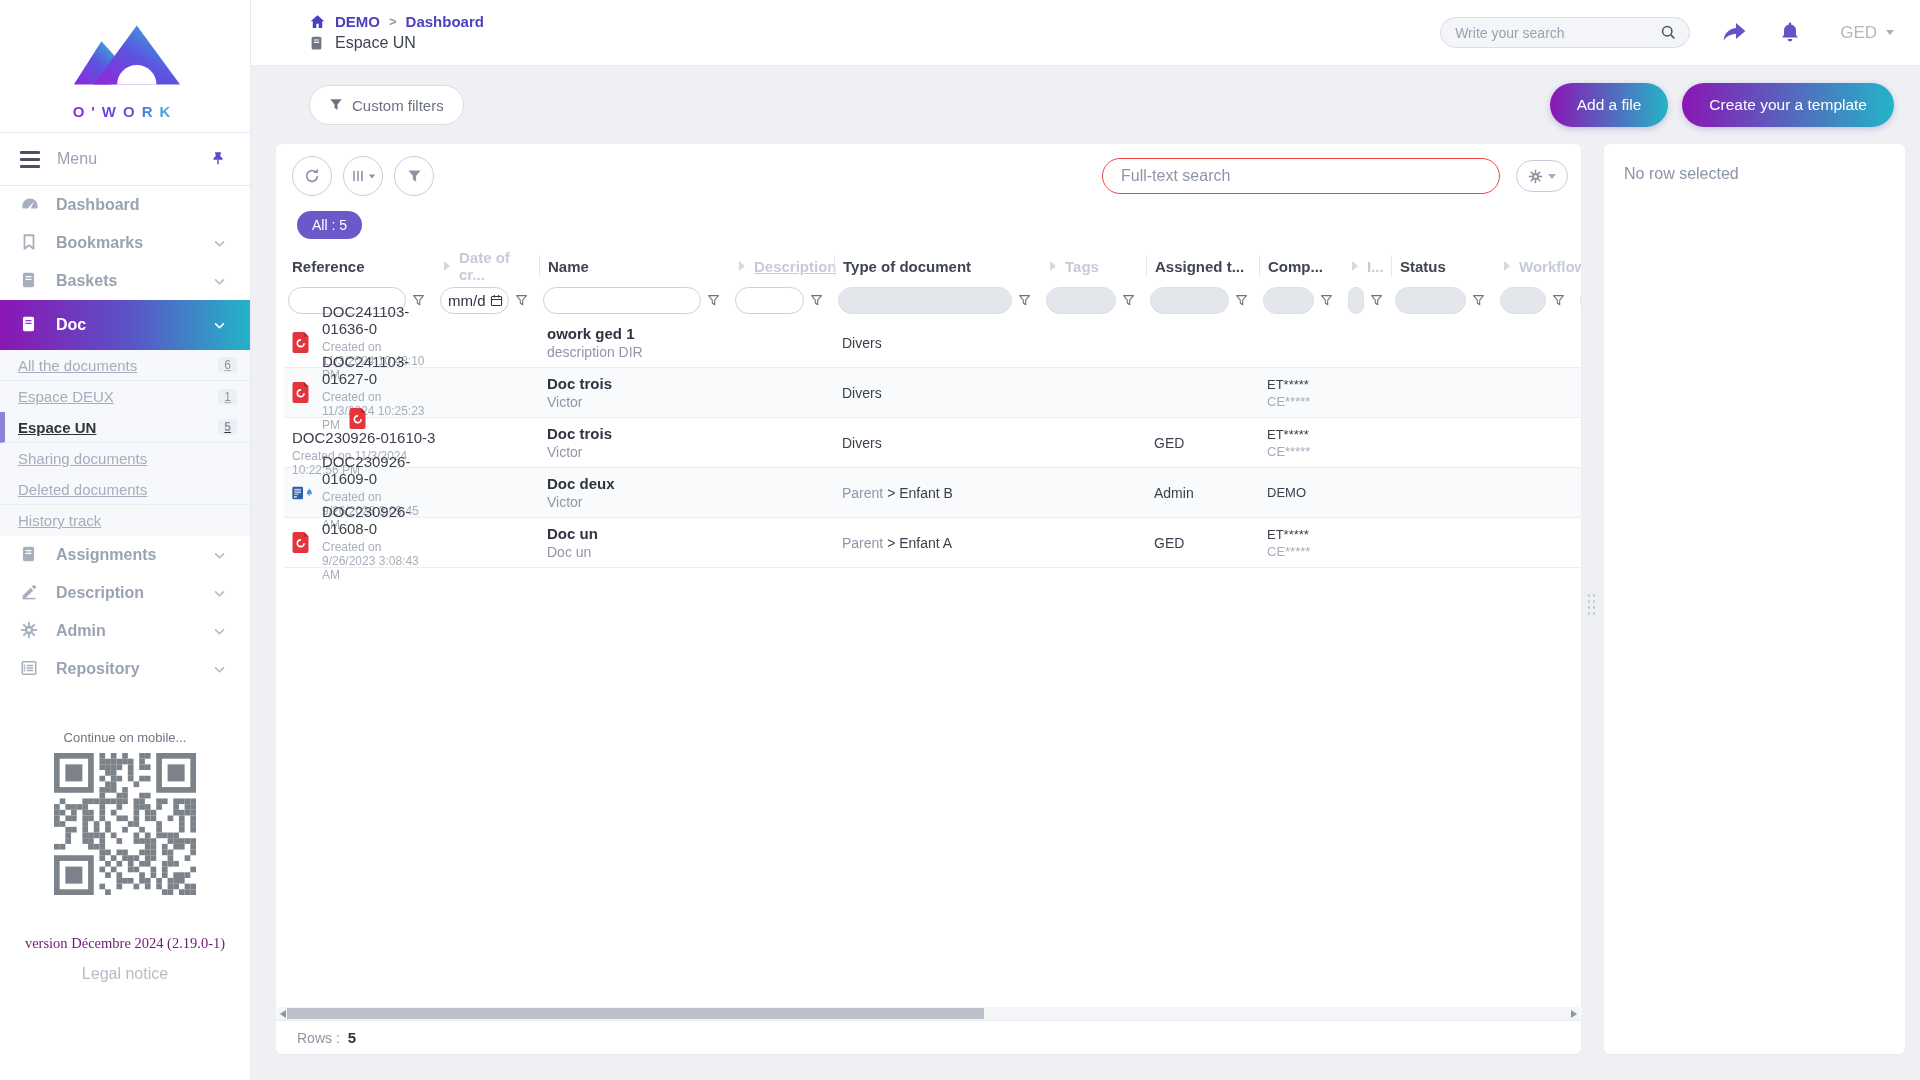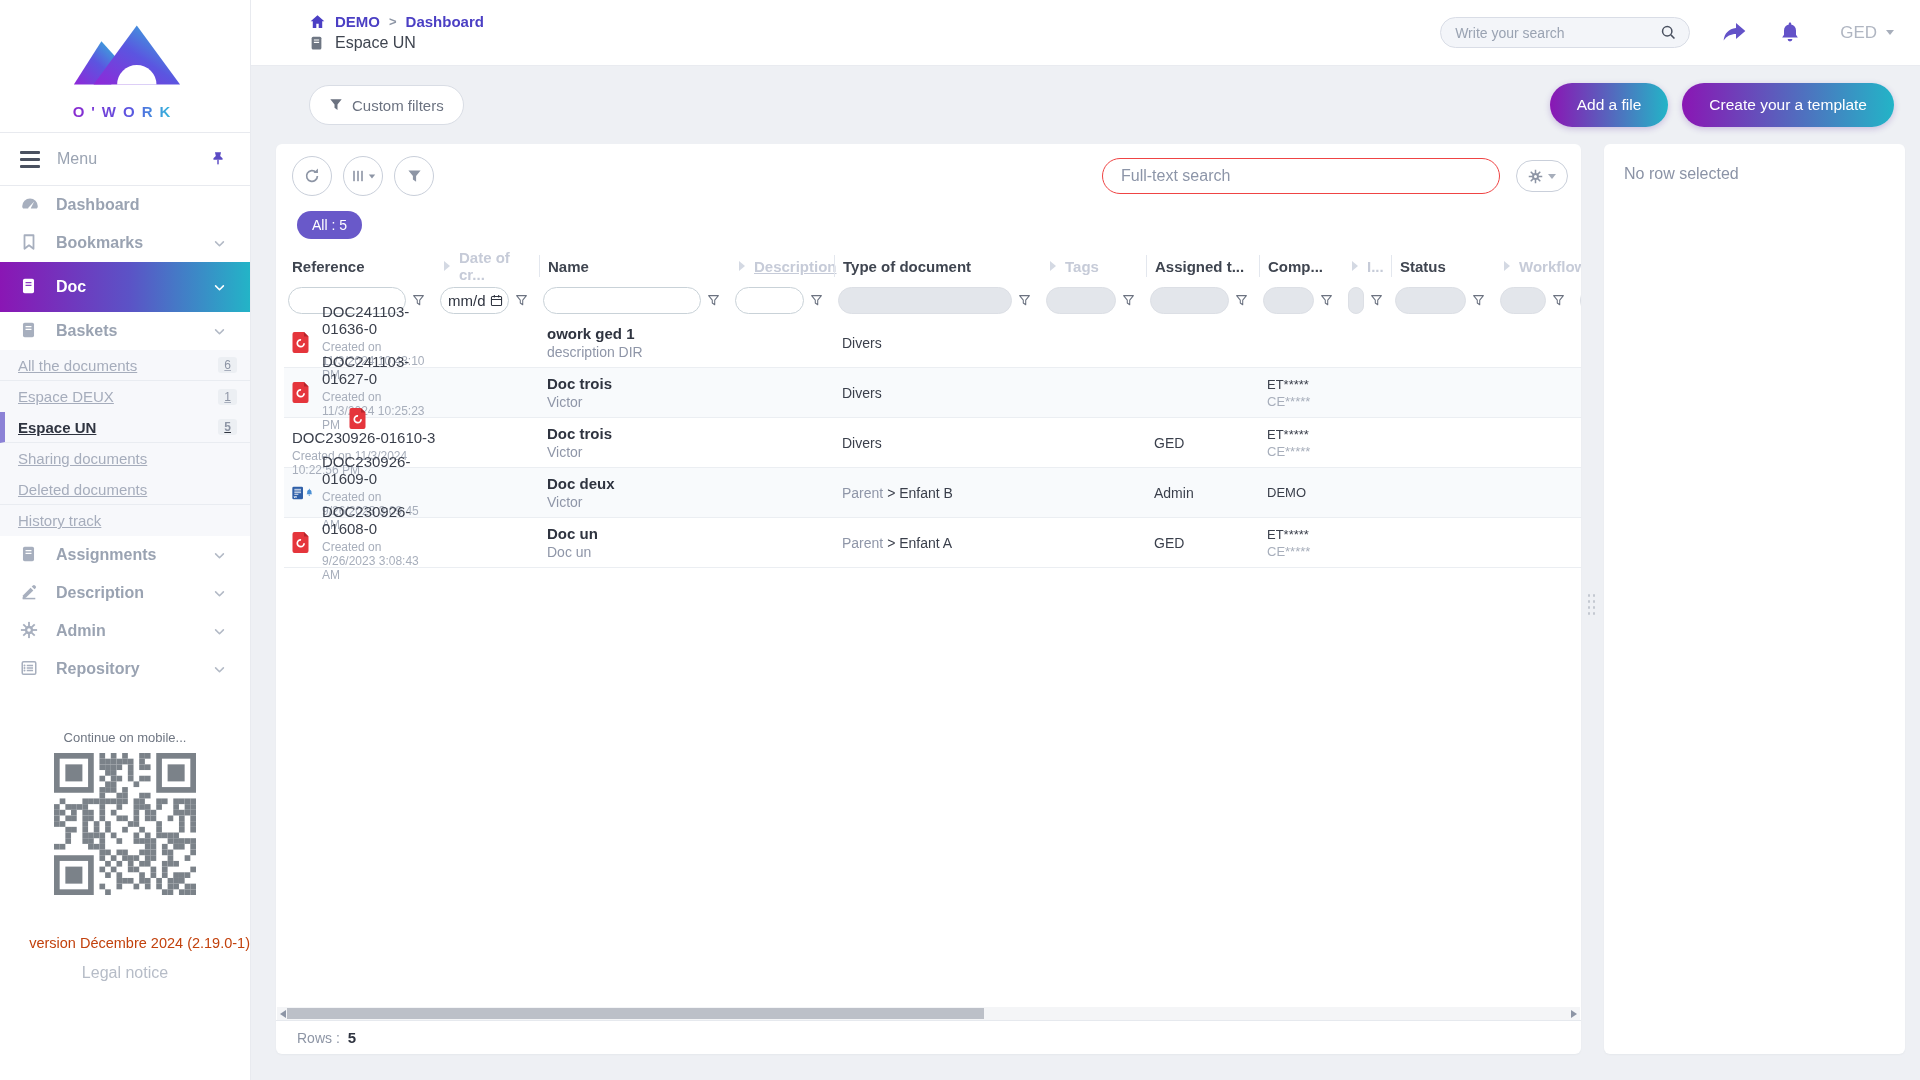--- a/index.html
+++ b/index.html
@@ -35,21 +35,21 @@
   .item.active .knock { stroke:#8a3cc0; }
 
   .subs { background:#f7f8fb; }
   .sub { height:31px; display:flex; align-items:center; padding:0 13px 0 18px; font-size:15px; color:#a6adbc; cursor:pointer;text-decoration:underline; }
   .sub.active { color:#2f3440; font-weight:700; border-left:5px solid #8c82d6; padding-left:13px; }
   .sub .badge { margin-left:auto; background:#eceff3; color:#8d95a5; font-size:12px; border-radius:3px; padding:1px 6px; }
   .sub.divb { border-bottom:1px solid #e9ecf1; }
 
   .qr-block { margin-top:42px; text-align:center; }
   .qr-cap { font-size:13px; color:#6f7682; }
-  .version { margin-top:40px; text-align:right; font-size:14.5px; color:#c2410c; }
+  .version { margin-top:40px; text-align:center; font-size:14.5px; color:#701a75;font-family:Liberation Serif, serif; }
   .legal { text-align:center; font-size:16px; color:#b6bcc7; margin-top:13px; cursor:pointer; }
 
   
   .main { flex:1; display:flex; flex-direction:column; min-width:0; }
   .tophdr { height:66px; background:#fff; border-bottom:1px solid #e9ebf0; display:flex; align-items:center; padding:0 26px 0 58px; flex:none; }
   .bc-block { display:flex; flex-direction:column; justify-content:center; }
   .bc1 { display:flex; align-items:center; font-size:15px; font-weight:700; color:#4b3fc4; }
   .bc1 .home { color:#4b3fc4; margin-right:9px; }
   .bc-sep { color:#8d95a5; margin:0 9px; font-size:13px; }
   .bc2 { display:flex; align-items:center; font-size:16px; color:#3f4550; margin-top:4px; }
@@ -173,42 +173,42 @@
             <path d="M5 2.5h10v15l-5-3.8-5 3.8z"></path>
           </svg>
         </span>
         <span>Bookmarks</span>
         <span class="chev">
           <svg width="13" height="13" viewBox="0 0 20 20" fill="none" stroke="currentColor" stroke-width="2.4" stroke-linecap="round" stroke-linejoin="round">
             <path d="M4 7.5l6 6 6-6"></path>
           </svg>
         </span>
       </div>
+      <div class="item">
+        <span class="s-icon">
+          <svg width="17" height="18" viewBox="0 0 20 20" fill="currentColor">
+            <rect x="3.5" y="1.5" width="13" height="17" rx="2"></rect>
+            <path class="knock" d="M6.5 6h7M6.5 9.2h7" stroke-width="1.6" fill="none"></path>
+          </svg>
+        </span>
+        <span>Baskets</span>
+        <span class="chev">
+          <svg width="13" height="13" viewBox="0 0 20 20" fill="none" stroke="currentColor" stroke-width="2.4" stroke-linecap="round" stroke-linejoin="round">
+            <path d="M4 7.5l6 6 6-6"></path>
+          </svg>
+        </span>
+      </div>
       <div class="item active">
         <span class="s-icon">
           <svg width="17" height="18" viewBox="0 0 20 20" fill="currentColor">
             <rect x="3.5" y="1.5" width="13" height="17" rx="2"></rect>
             <path class="knock" d="M6.5 6h7M6.5 9.2h7" stroke-width="1.6" fill="none"></path>
           </svg>
         </span>
         <span>Doc</span>
-        <span class="chev">
-          <svg width="13" height="13" viewBox="0 0 20 20" fill="none" stroke="currentColor" stroke-width="2.4" stroke-linecap="round" stroke-linejoin="round">
-            <path d="M4 7.5l6 6 6-6"></path>
-          </svg>
-        </span>
-      </div>
-      <div class="item">
-        <span class="s-icon">
-          <svg width="17" height="18" viewBox="0 0 20 20" fill="currentColor">
-            <rect x="3.5" y="1.5" width="13" height="17" rx="2"></rect>
-            <path class="knock" d="M6.5 6h7M6.5 9.2h7" stroke-width="1.6" fill="none"></path>
-          </svg>
-        </span>
-        <span>Baskets</span>
         <span class="chev">
           <svg width="13" height="13" viewBox="0 0 20 20" fill="none" stroke="currentColor" stroke-width="2.4" stroke-linecap="round" stroke-linejoin="round">
             <path d="M4 7.5l6 6 6-6"></path>
           </svg>
         </span>
       </div>
       <div class="subs">
         <div class="sub divb">
           <span>All the documents</span>
           <span class="badge">6</span>

